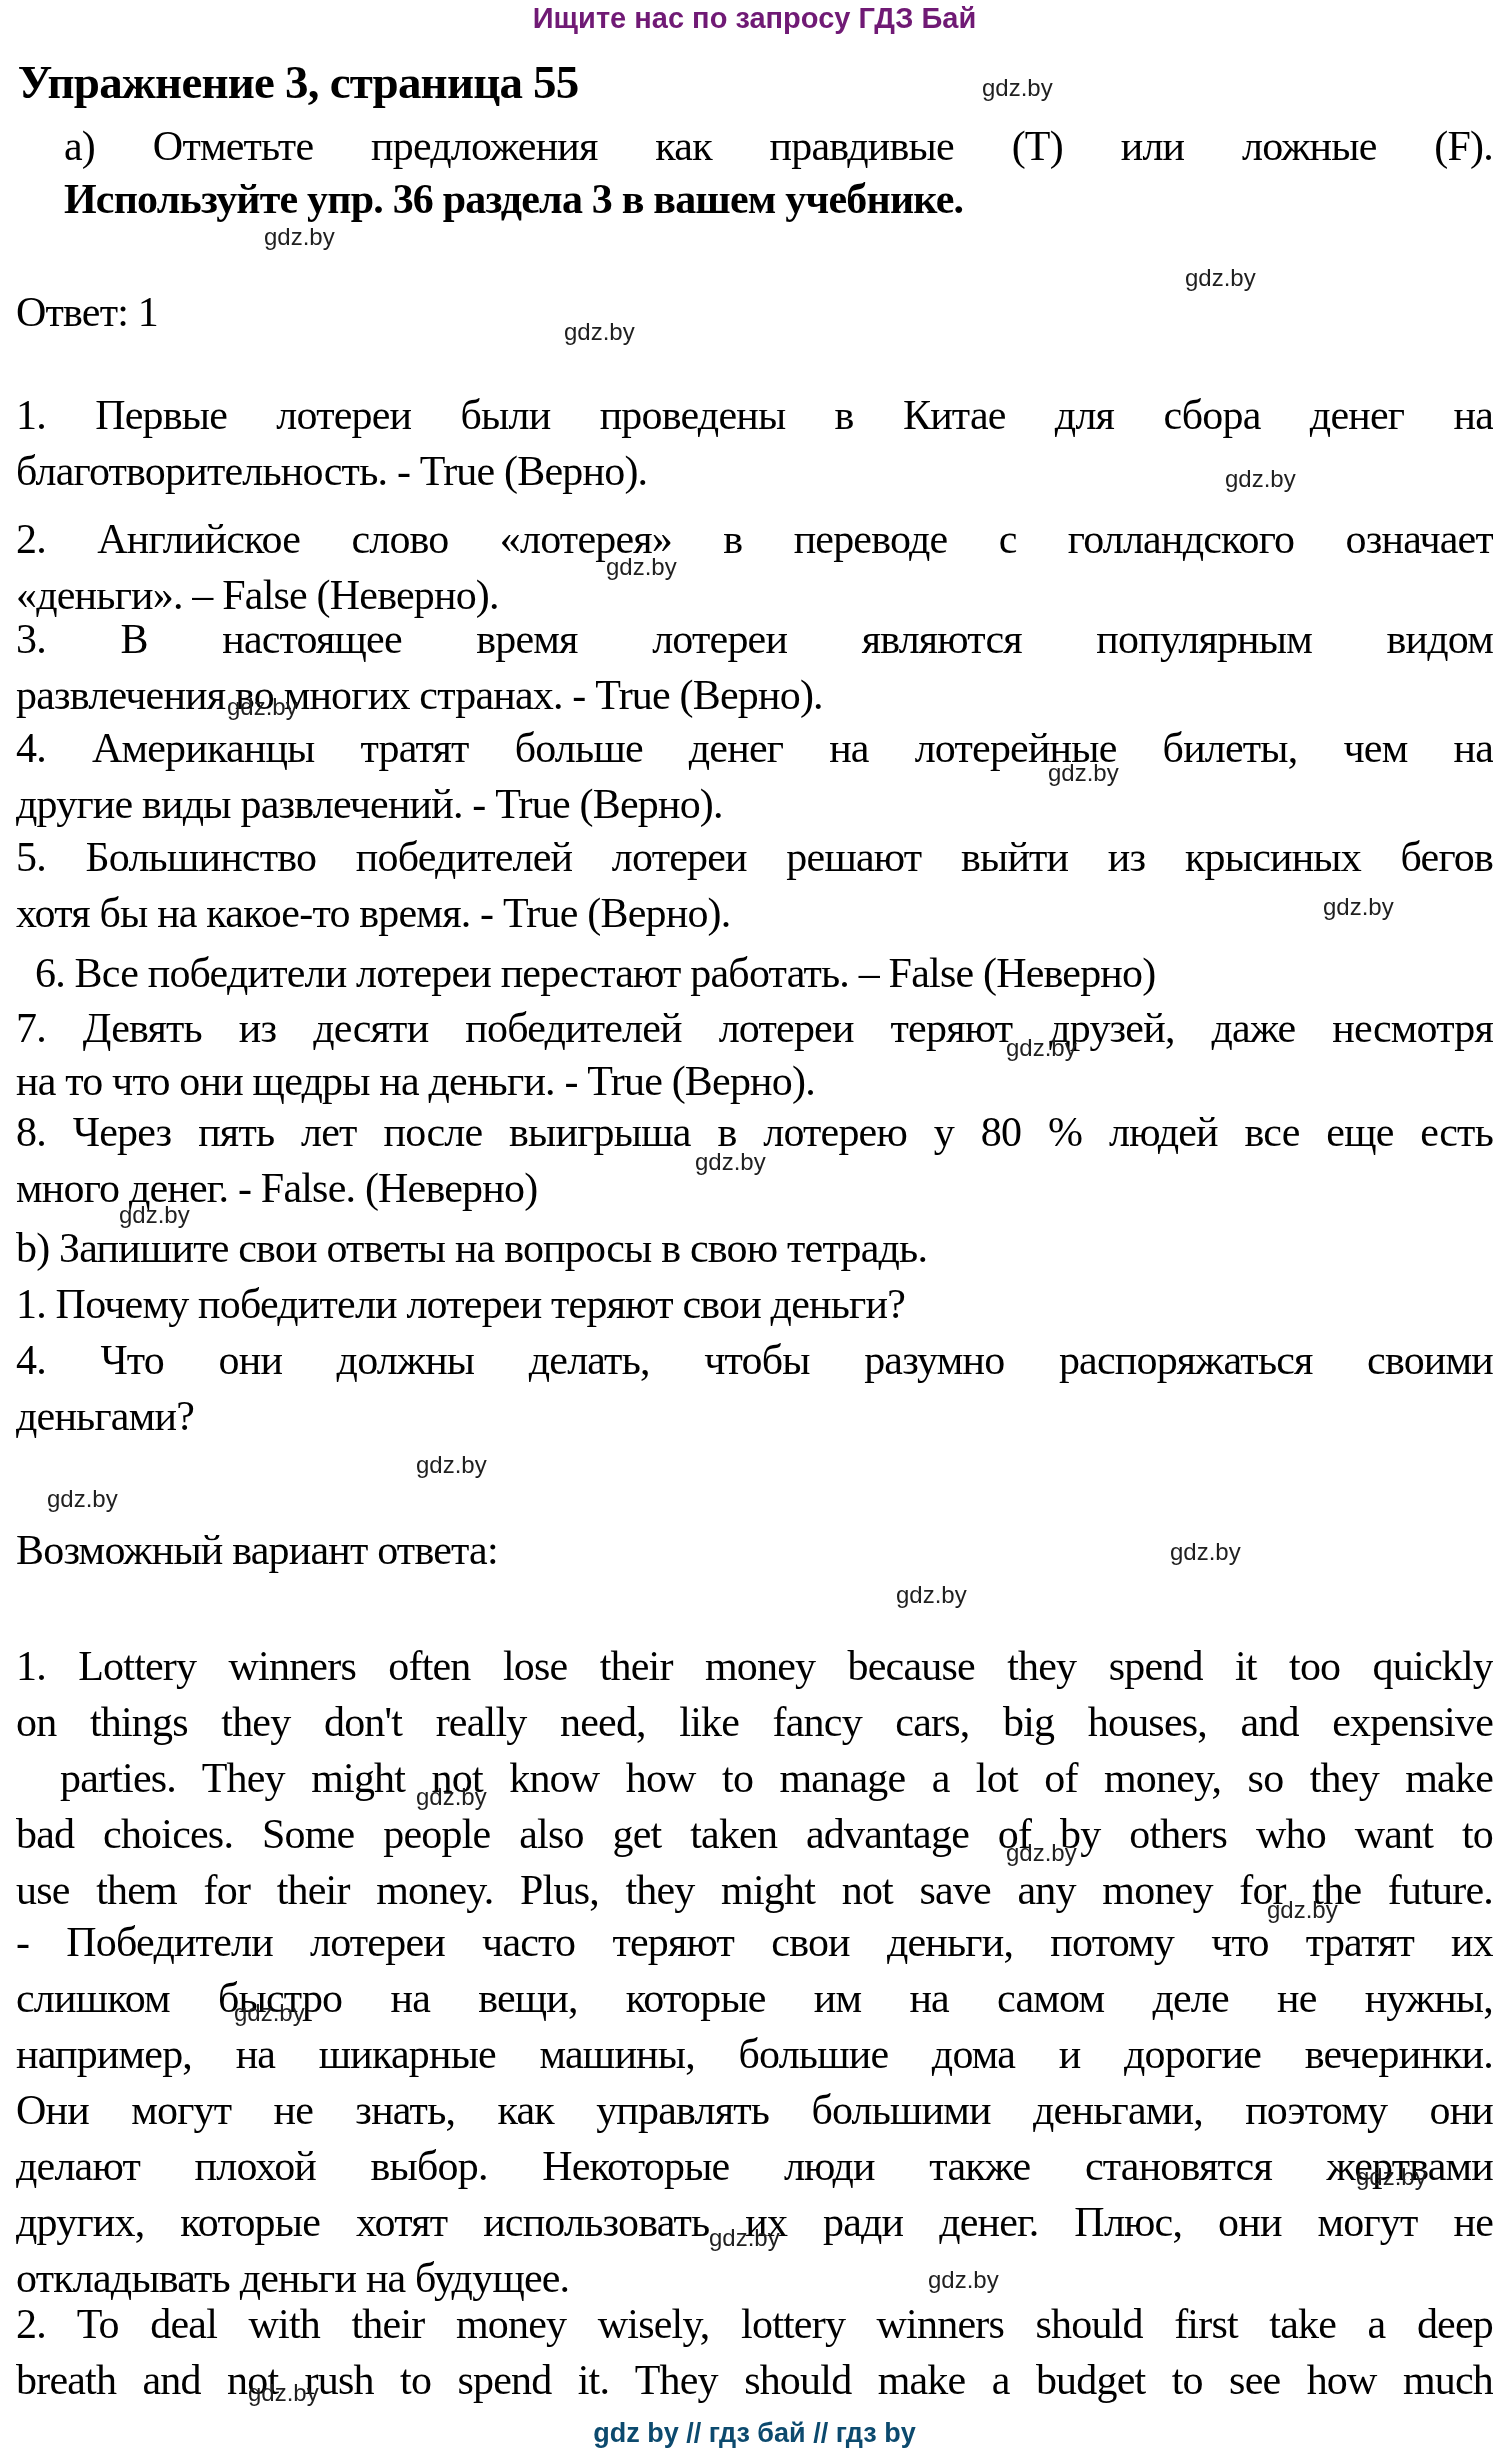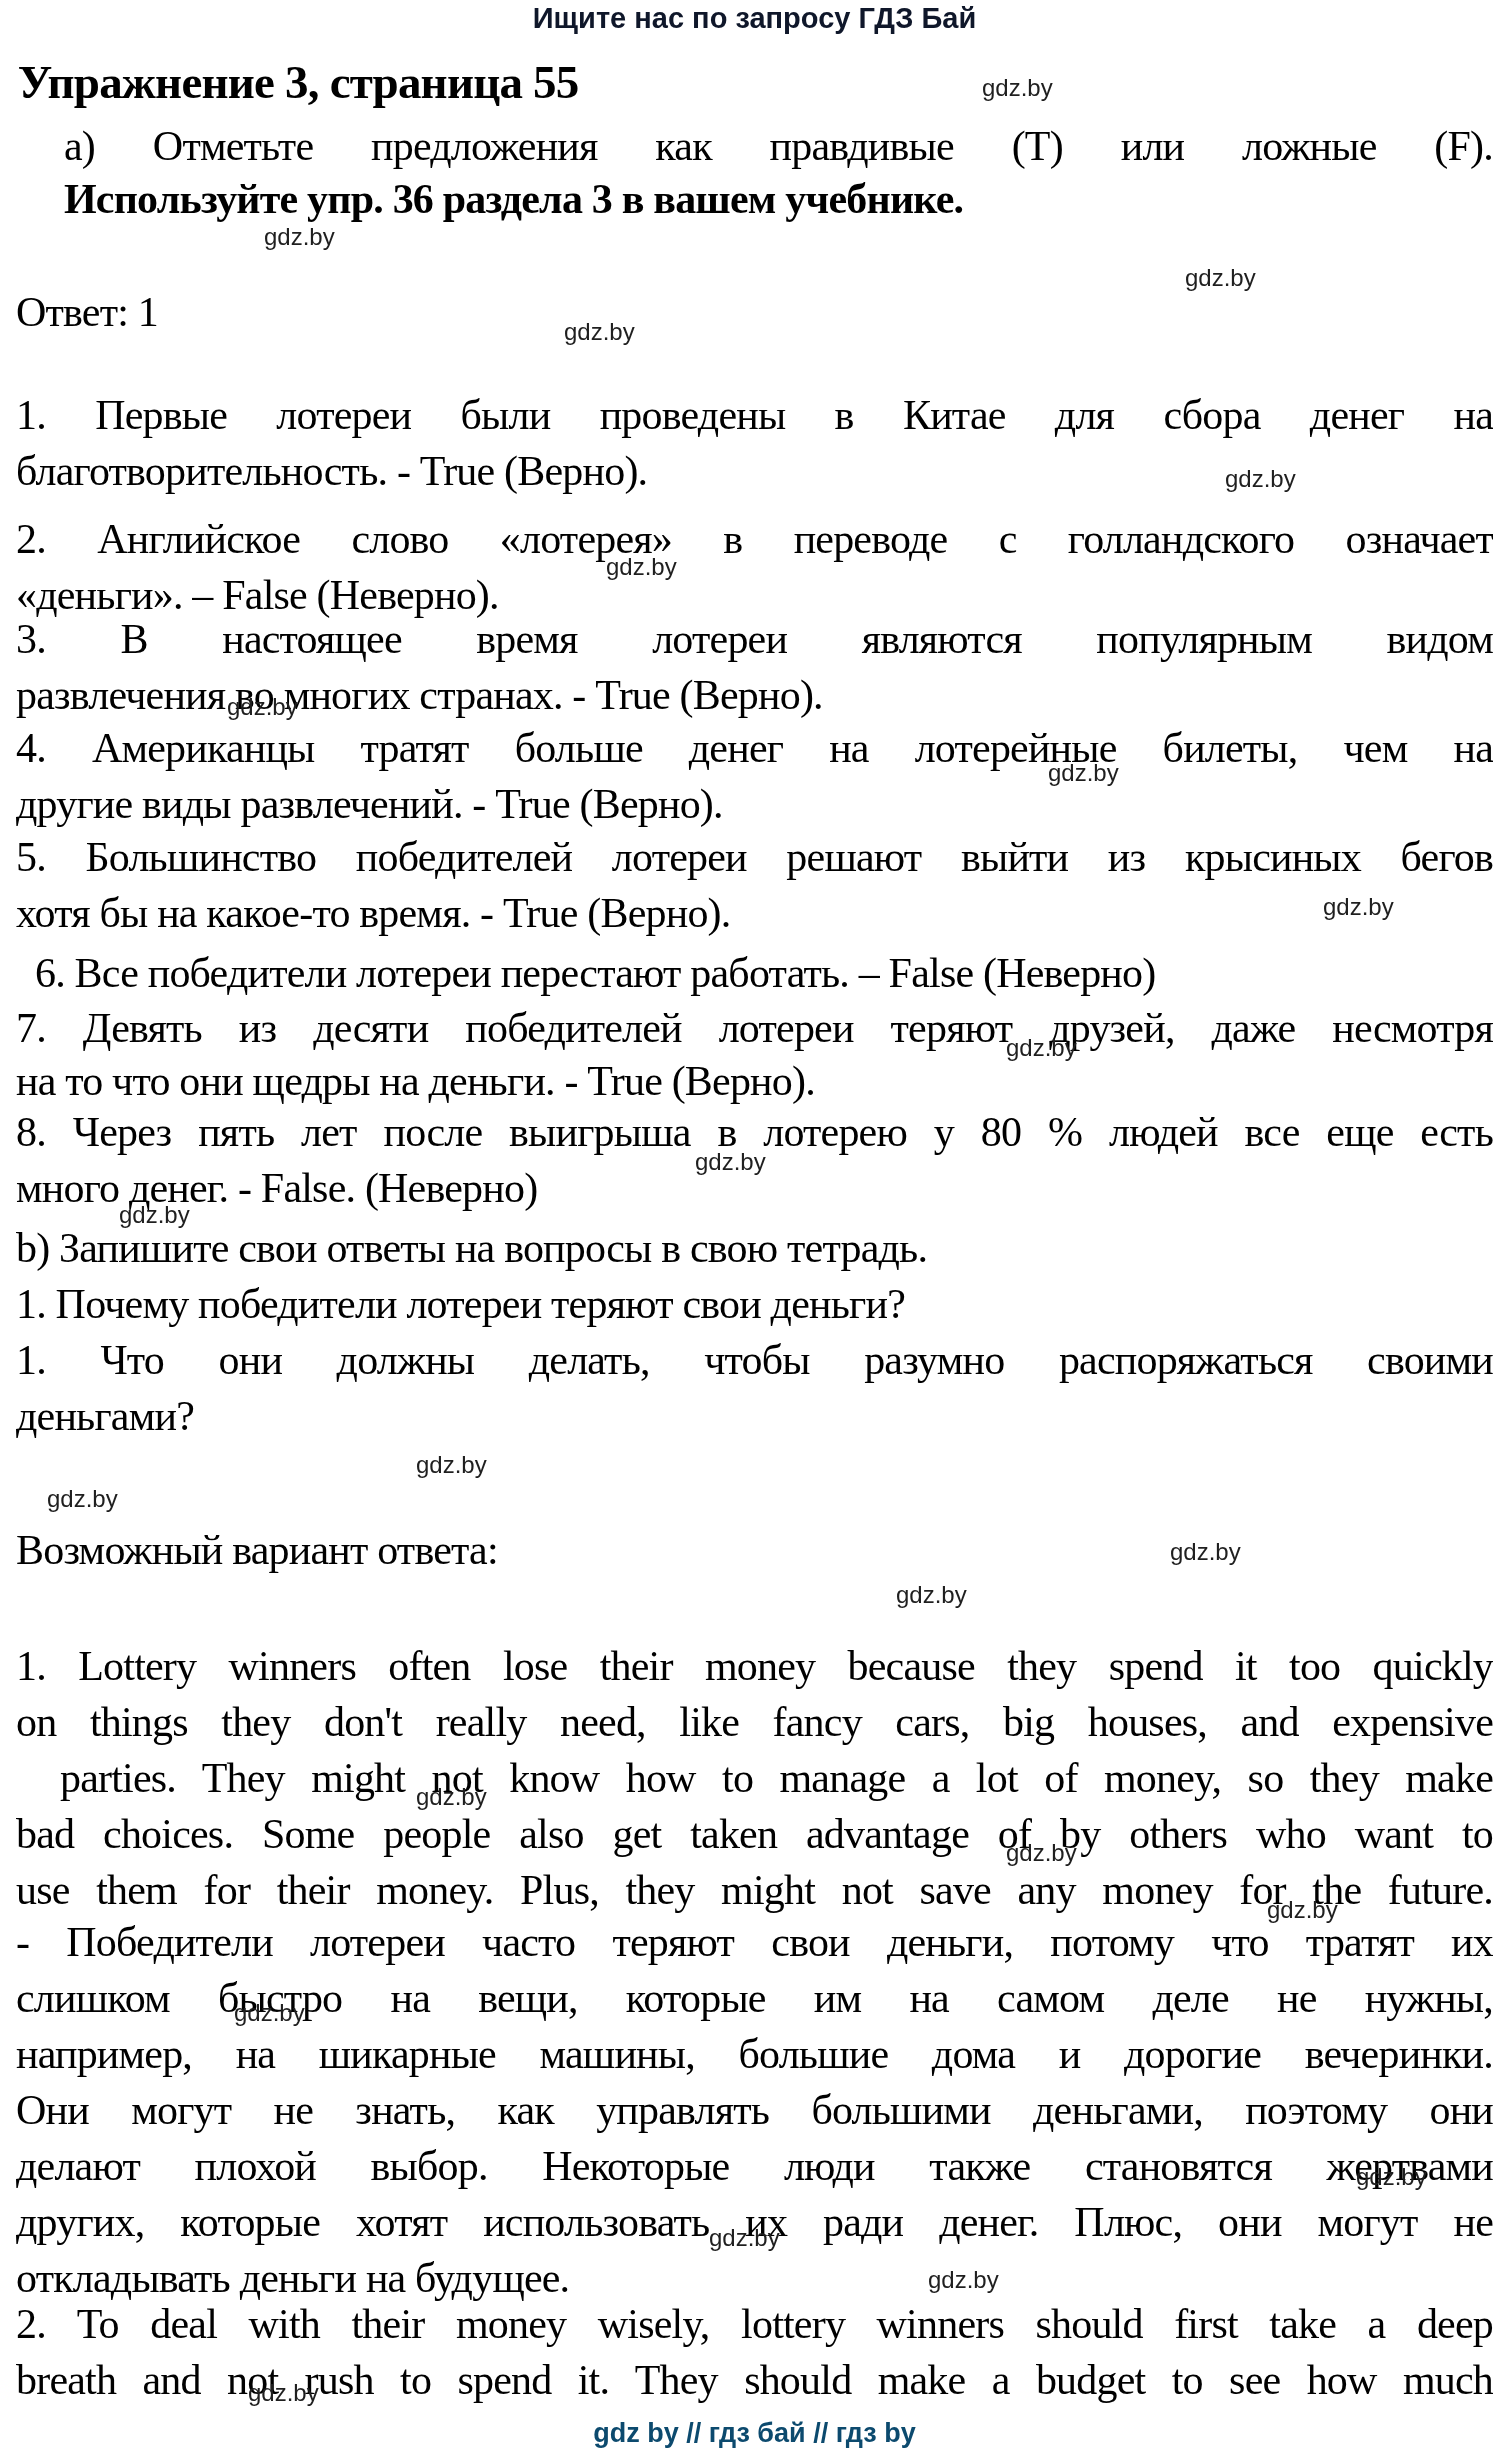--- a/index.html
+++ b/index.html
@@ -50,21 +50,21 @@
     transform:translateX(-50%);
     font-family:"Liberation Sans", sans-serif;
     font-size:27px;font-weight:bold;
     white-space:nowrap;
   }
 </style>
 </head>
 <body>
 
 <div id="page">
-  <div class="banner" style="color: #0f172a;">Ищите нас по запросу ГДЗ Бай</div>
+  <div class="banner" style="color: #701a75;">Ищите нас по запросу ГДЗ Бай</div>
   <div class="title">Упражнение 3, страница 55</div>
   <div id="text-layer">
       <div class="block" style="top: 120px; margin-left: 48px;">
         <div class="line fill" style="height: 53px; line-height: 53px;">а) Отметьте предложения как правдивые (Т) или ложные (F).</div>
         <div class="line" style="height: 53px; line-height: 53px; font-weight: bold;">Используйте упр. 36 раздела 3 в вашем учебнике.</div>
       </div>
       <div class="block" style="top: 284px;">
         <div class="line" style="height: 56px; line-height: 56px;">Ответ: 1</div>
       </div>
       <div class="block" style="top: 387px;">
@@ -94,21 +94,21 @@
         <div class="line fill" style="height: 53px; line-height: 53px;">7. Девять из десяти победителей лотереи теряют друзей, даже несмотря</div>
         <div class="line" style="height: 53px; line-height: 53px;">на то что они щедры на деньги. - True (Верно).</div>
       </div>
       <div class="block" style="top: 1104px;">
         <div class="line fill" style="height: 56px; line-height: 56px;">8. Через пять лет после выигрыша в лотерею у 80 % людей все еще есть</div>
         <div class="line" style="height: 56px; line-height: 56px;">много денег. - False. (Неверно)</div>
       </div>
       <div class="block" style="top: 1220px;">
         <div class="line" style="height: 56px; line-height: 56px;">b) Запишите свои ответы на вопросы в свою тетрадь.</div>
         <div class="line" style="height: 56px; line-height: 56px;">1. Почему победители лотереи теряют свои деньги?</div>
-        <div class="line fill" style="height: 56px; line-height: 56px;">1. Что они должны делать, чтобы разумно распоряжаться своими</div>
+        <div class="line fill" style="height: 56px; line-height: 56px;">4. Что они должны делать, чтобы разумно распоряжаться своими</div>
         <div class="line" style="height: 56px; line-height: 56px;">деньгами?</div>
       </div>
       <div class="block" style="top: 1522px;">
         <div class="line" style="height: 56px; line-height: 56px;">Возможный вариант ответа:</div>
       </div>
       <div class="block" style="top: 1638px;">
         <div class="line fill" style="height: 56px; line-height: 56px;">1. Lottery winners often lose their money because they spend it too quickly</div>
         <div class="line fill" style="height: 56px; line-height: 56px;">on things they don't really need, like fancy cars, big houses, and expensive</div>
         <div class="line fill" style="height: 56px; line-height: 56px; margin-left: 44px;">parties. They might not know how to manage a lot of money, so they make</div>
         <div class="line fill" style="height: 56px; line-height: 56px;">bad choices. Some people also get taken advantage of by others who want to</div>

